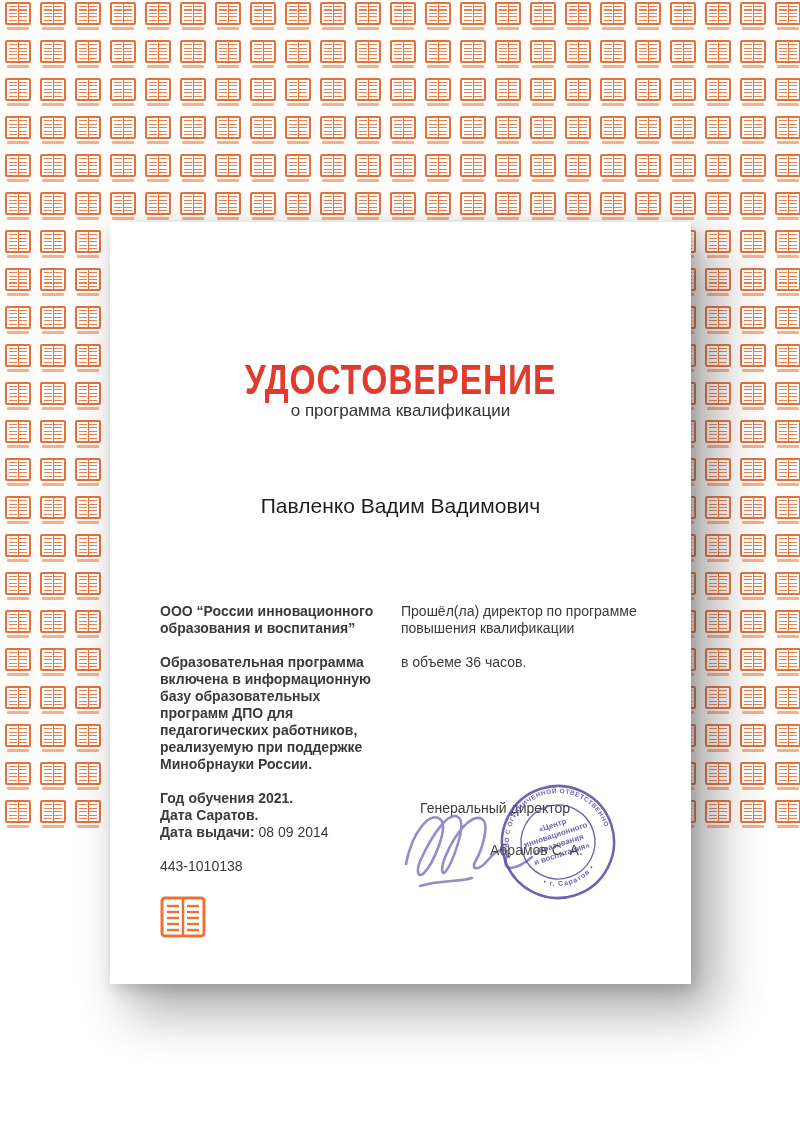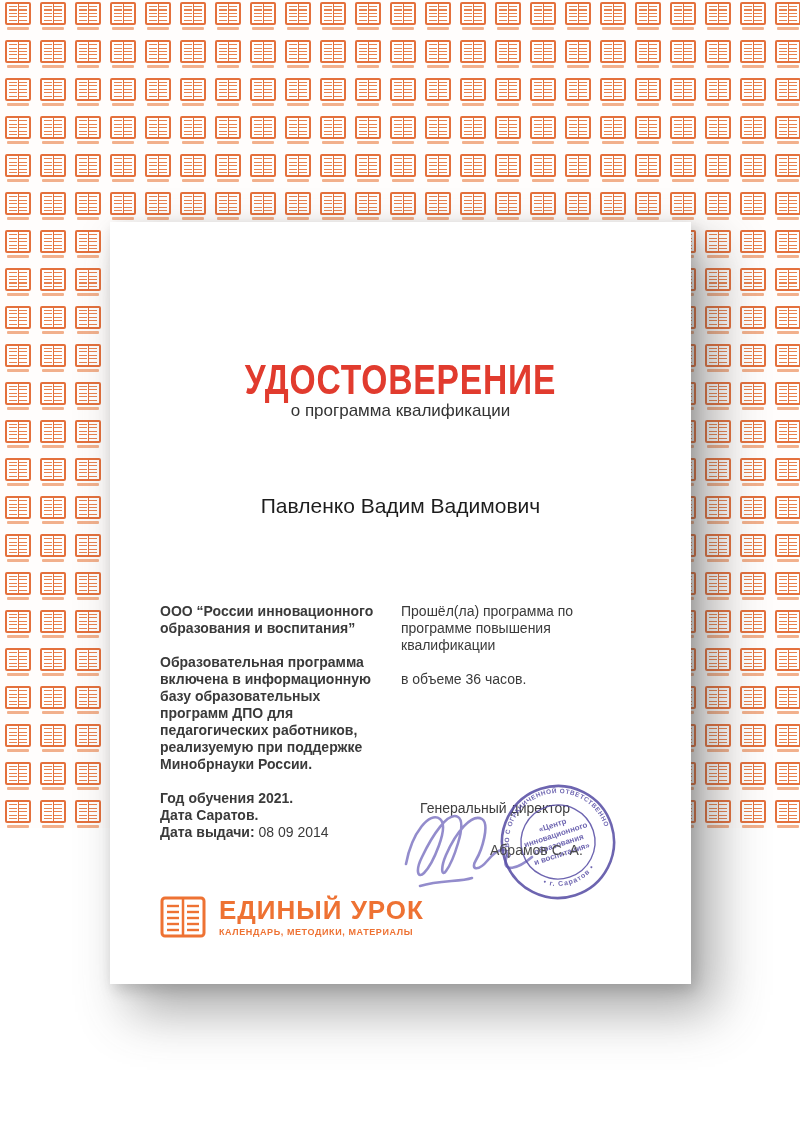--- a/index.html
+++ b/index.html
@@ -3622,24 +3622,25 @@
     <div class="columns">
       <div class="col col-left">
         <p>ООО “России инновационного образования и воспитания”</p>
         <p>Образовательная программа включена в информационную базу образовательных программ ДПО для педагогических работников, реализуемую при поддержке Минобрнауки России.</p>
         <p>
           <span>Год обучения 2021.</span><br>
           <span>Дата Саратов.</span><br>
           <span>Дата выдачи:</span>
           <span class="val">08 09 2014</span>
         </p>
+        <p class="cert-number">443-1010138</p>
       </div>
 
       <div class="col col-right">
-        <p>Прошёл(ла) программа по программе повышения квалификации</p>
+        <p>Прошёл(ла) директор по программе повышения квалификации</p>
         <div class="course-block">
           <div>в объеме 36 часов.</div>
         </div>
       </div>
     </div>
 
     <div class="director-title">Генеральный директор</div>
 
     <svg class="signature" viewBox="0 0 170 92">
       <path d="M6 62 C 12 30, 30 9, 40 17 C 50 25, 32 63, 24 71 C 18 77, 15 69, 22 55
@@ -3674,20 +3675,16 @@
         <line x1="7" y1="16" x2="19" y2="16" stroke-width="2.4"></line>
         <line x1="7" y1="22" x2="19" y2="22" stroke-width="2.4"></line>
         <line x1="7" y1="28" x2="19" y2="28" stroke-width="2.4"></line>
         <line x1="7" y1="34" x2="19" y2="34" stroke-width="2.4"></line>
         <line x1="27" y1="10" x2="39" y2="10" stroke-width="2.4"></line>
         <line x1="27" y1="16" x2="39" y2="16" stroke-width="2.4"></line>
         <line x1="27" y1="22" x2="39" y2="22" stroke-width="2.4"></line>
         <line x1="27" y1="28" x2="39" y2="28" stroke-width="2.4"></line>
         <line x1="27" y1="34" x2="39" y2="34" stroke-width="2.4"></line>
       </svg>
-      <div class="logo-text">
-        <div class="logo-name">ЕДИНЫЙ УРОК</div>
-        <div class="logo-tagline">КАЛЕНДАРЬ, МЕТОДИКИ, МАТЕРИАЛЫ</div>
-      </div>
     </div>
 
   </div>
 </div>
 
 </body></html>

